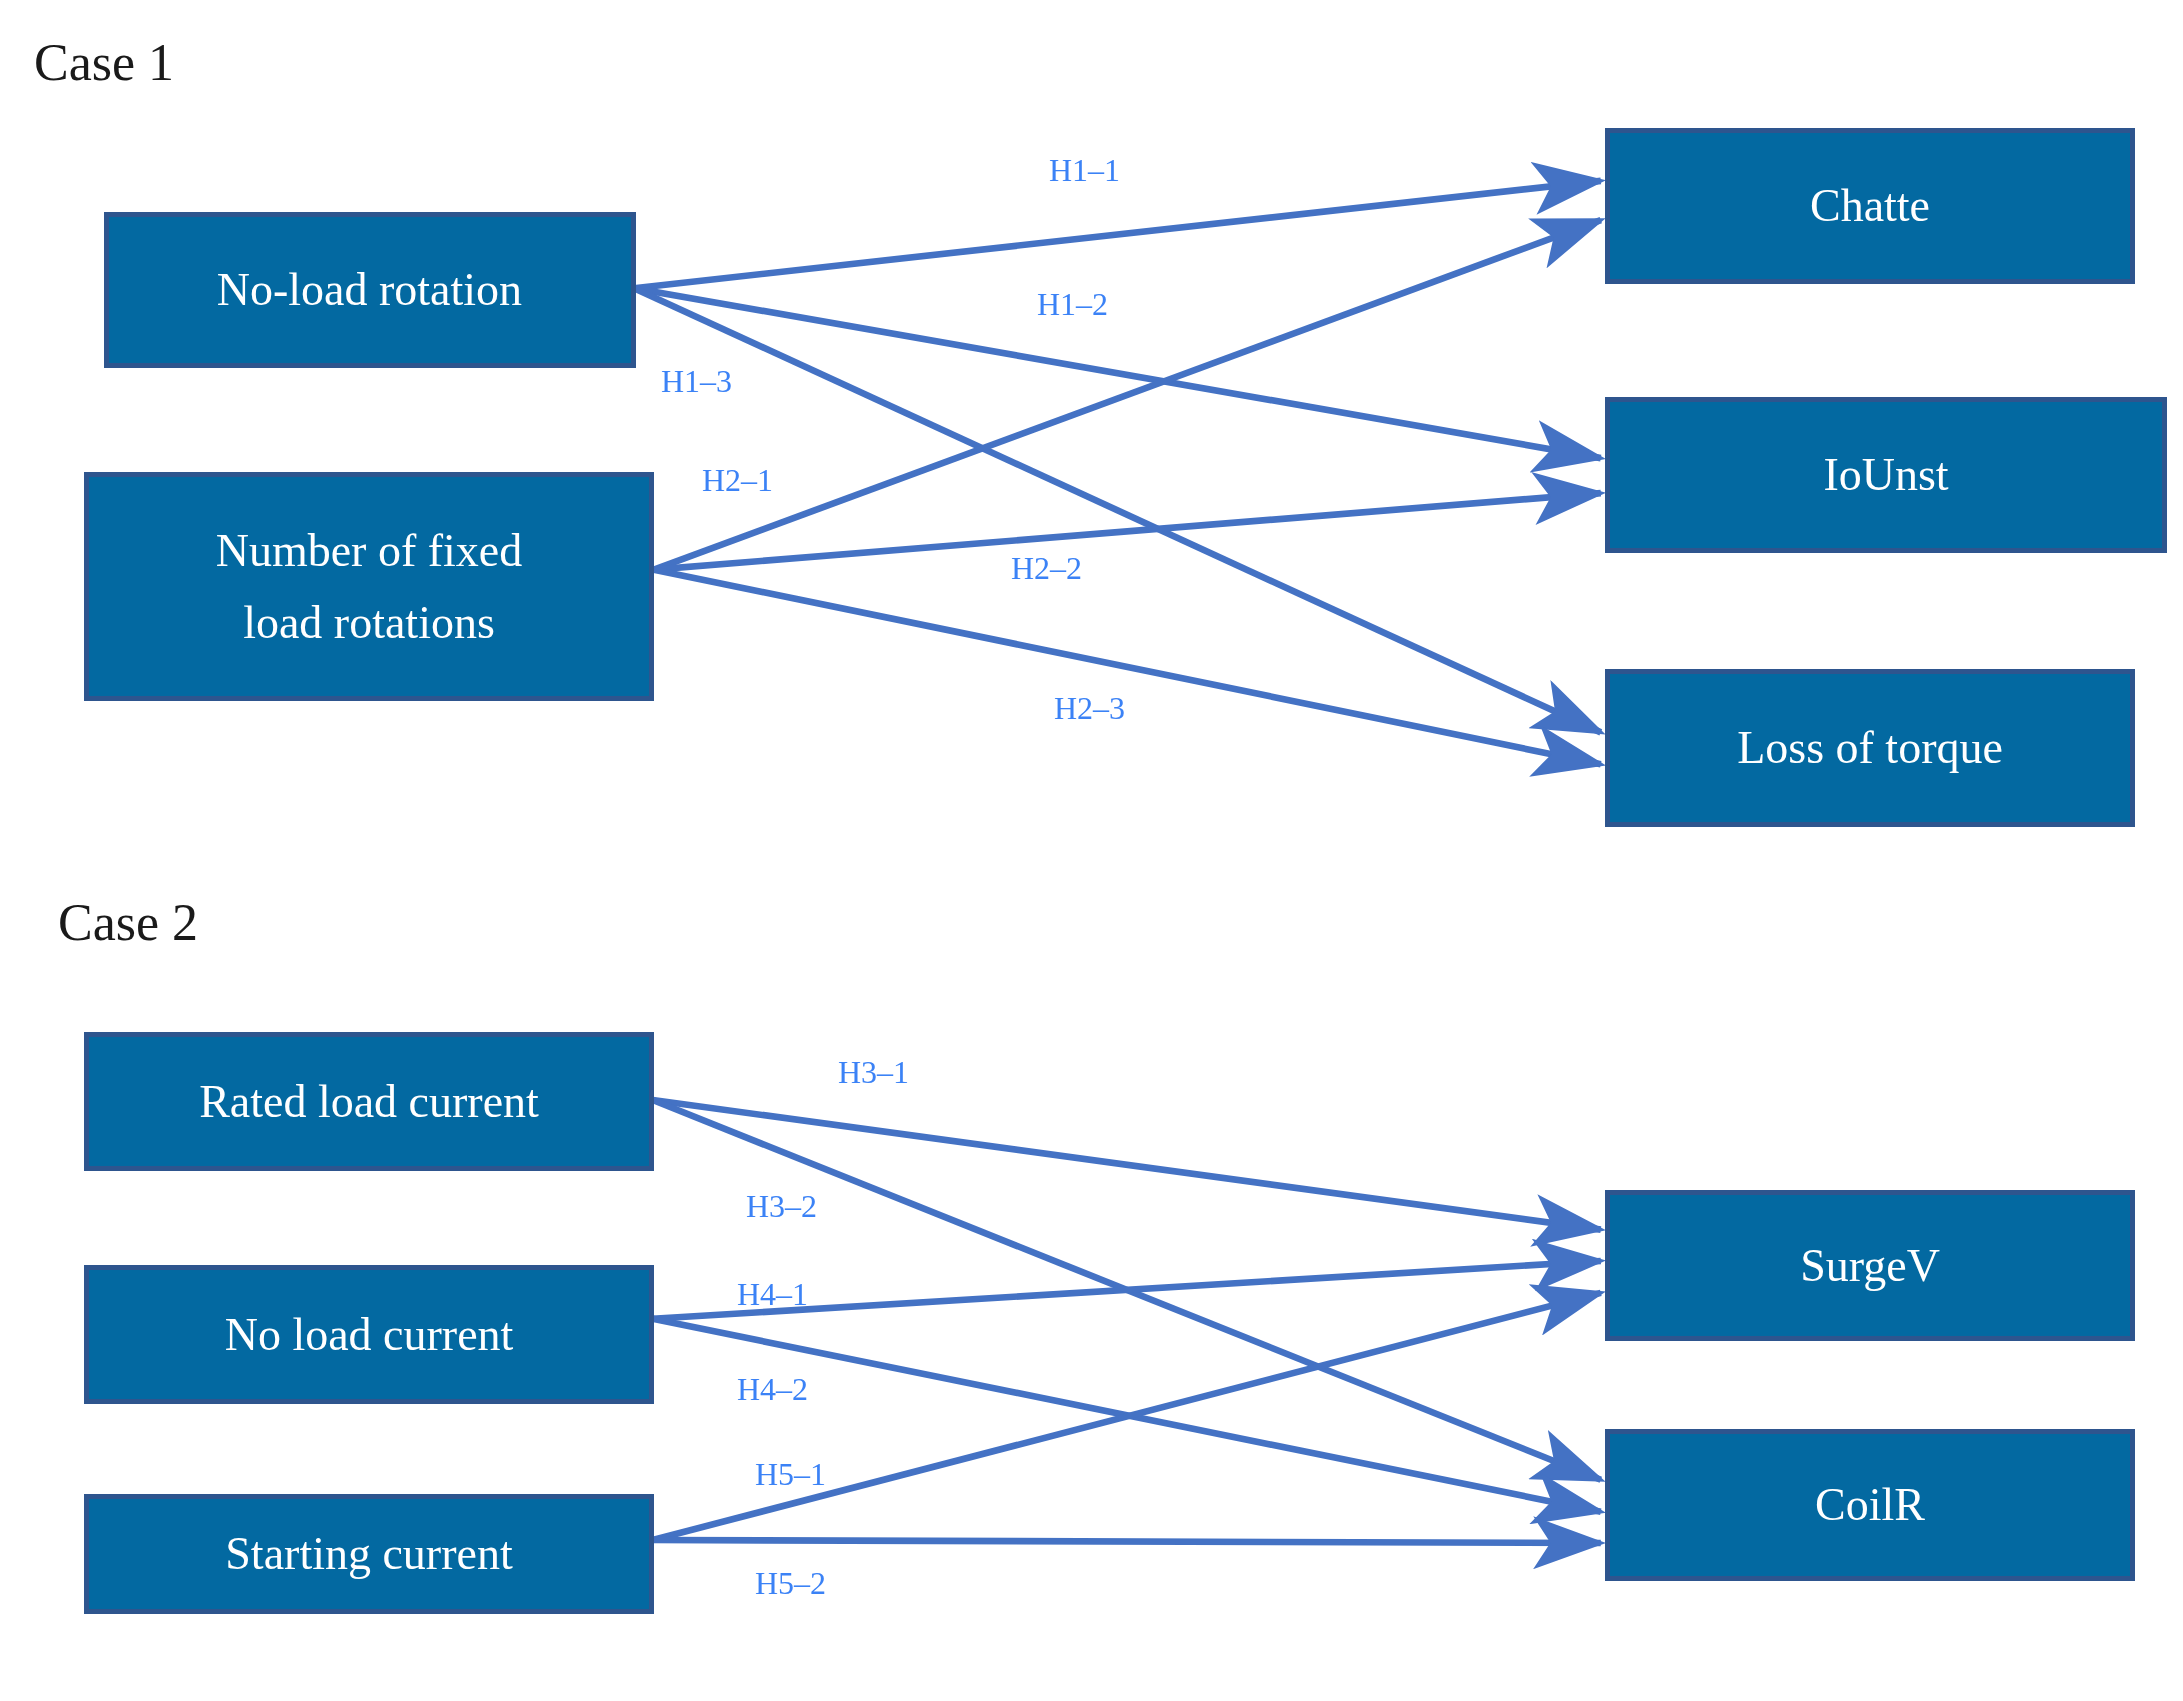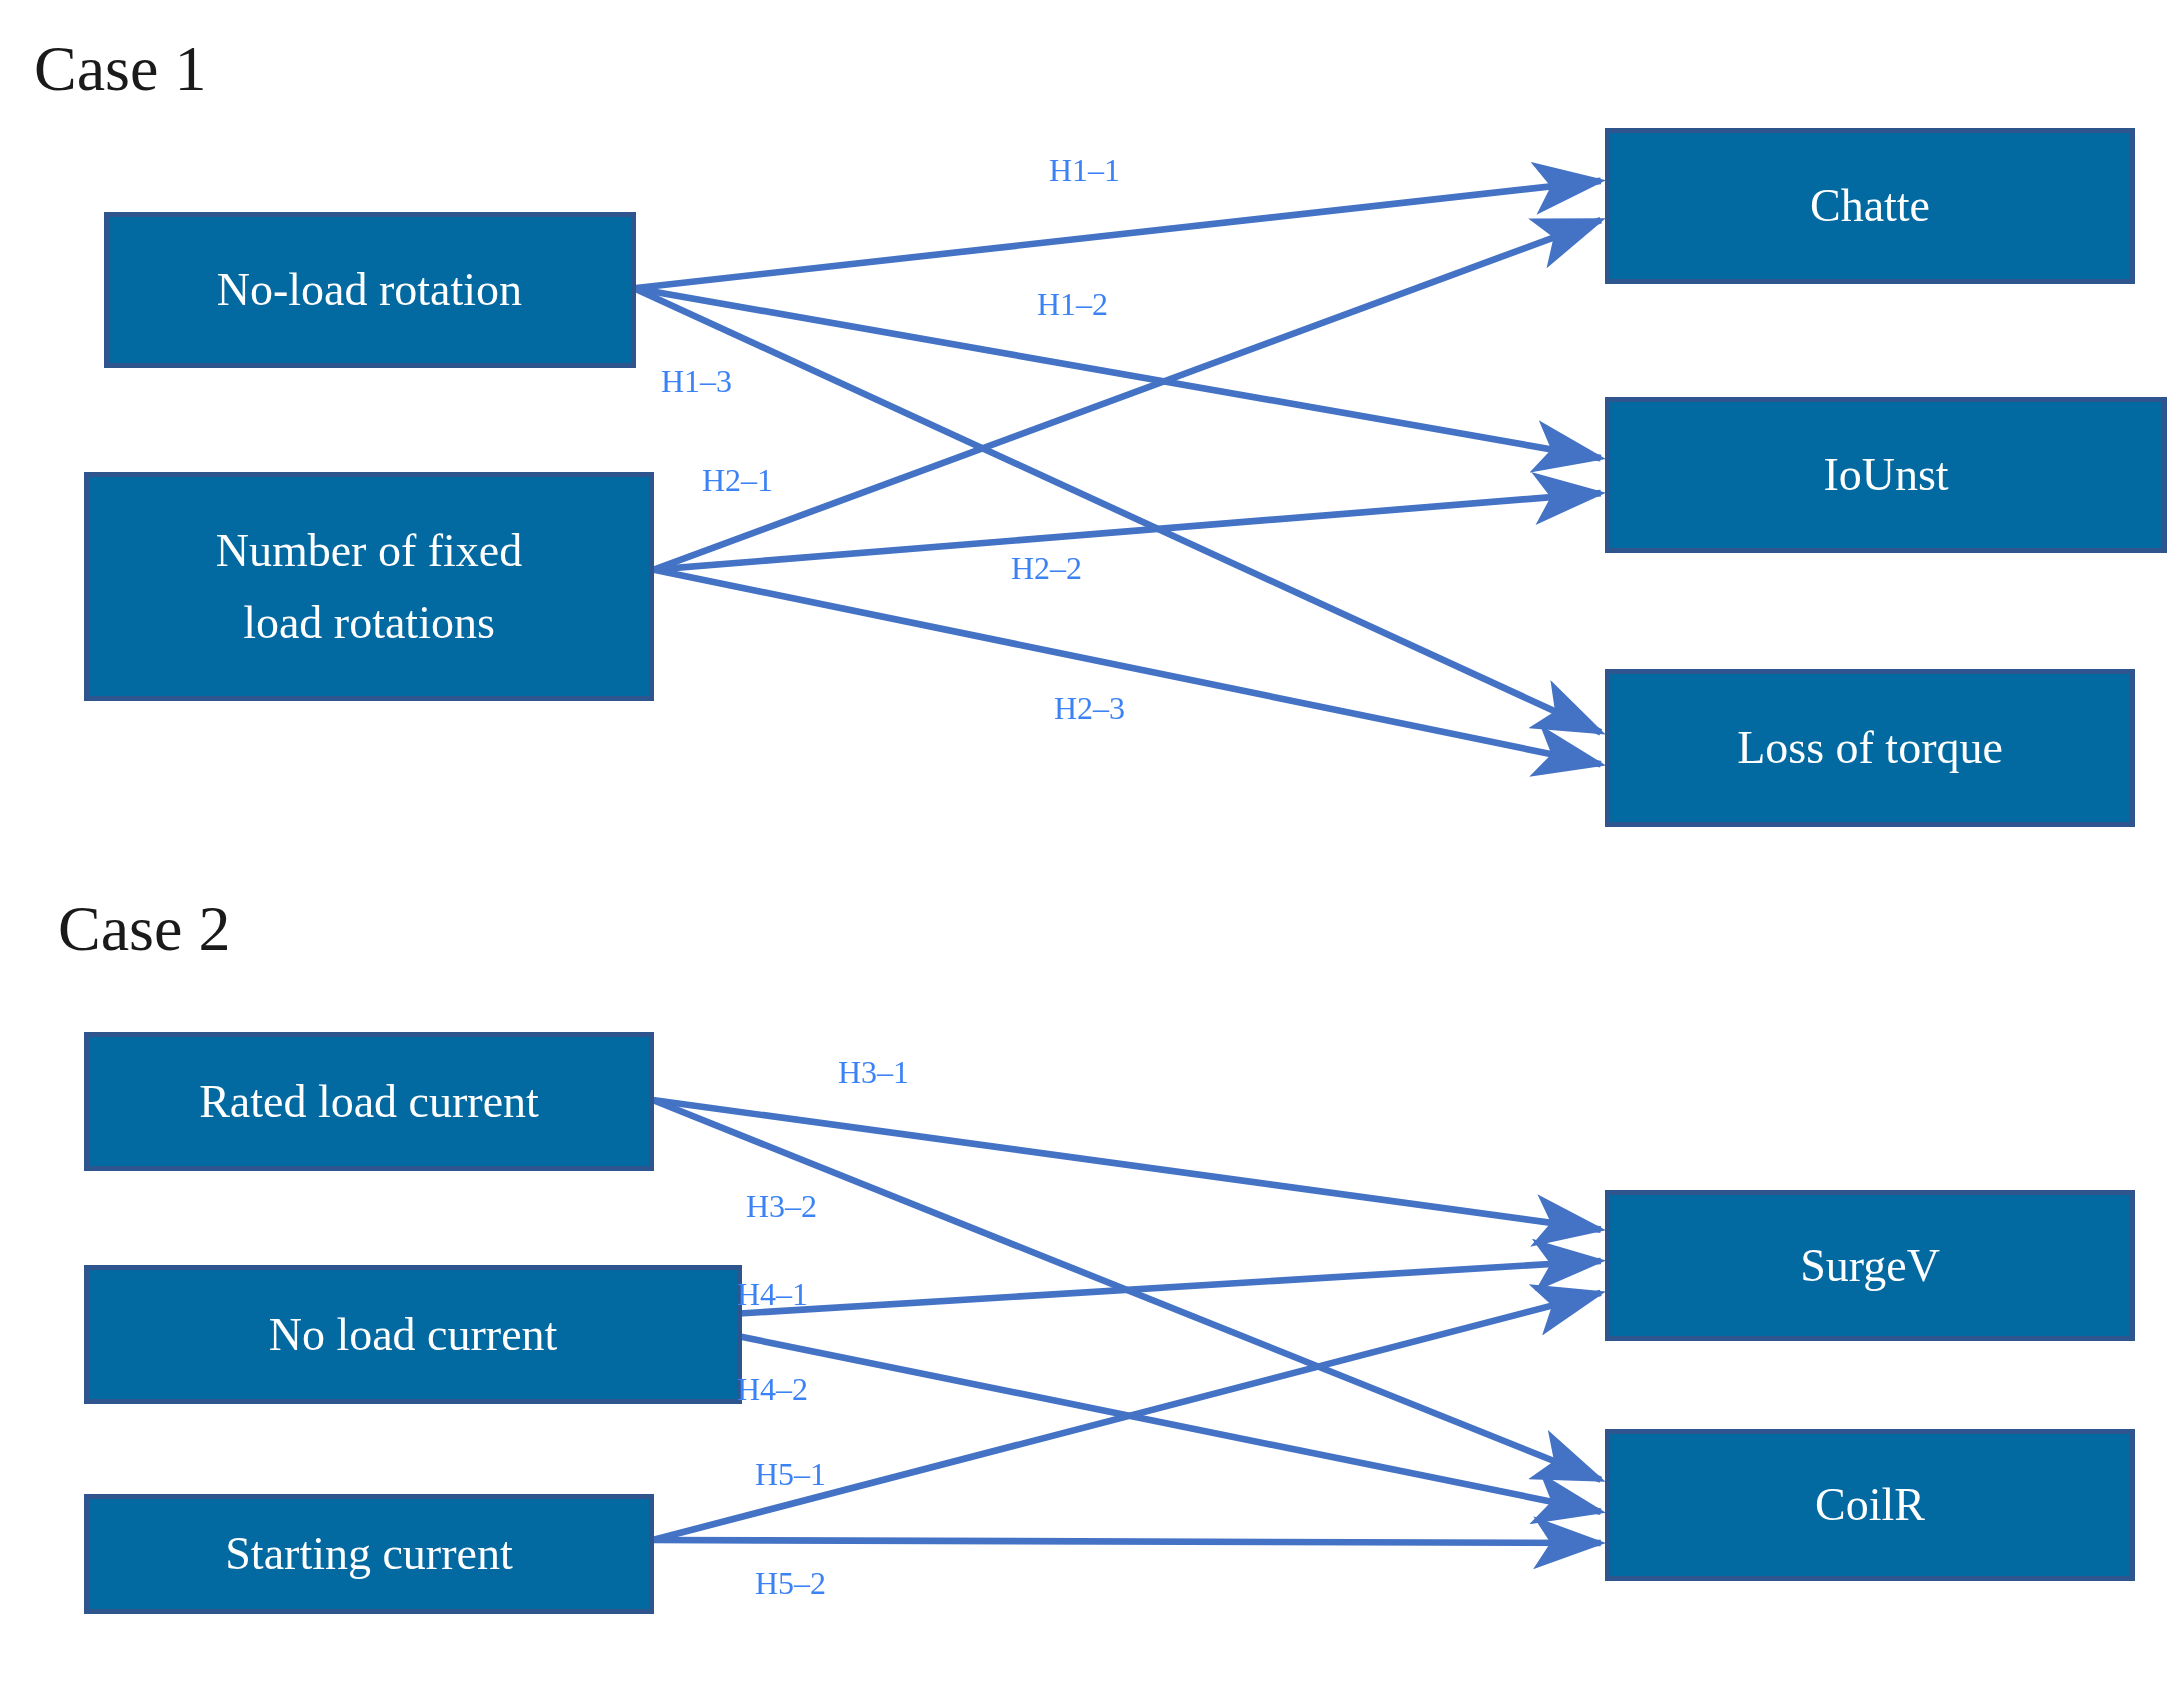--- a/index.html
+++ b/index.html
@@ -22,21 +22,21 @@
   }
   svg.canvas {
     position: absolute;
     left: 0;
     top: 0;
     width: 2183px;
     height: 1701px;
   }
   .case-title {
     position: absolute;
-    font-size: 64px;
+    font-size: 52px;
     color: #1a1a1a;
     font-family: "Liberation Serif", "DejaVu Serif", serif;
     white-space: nowrap;
     line-height: 1;
   }
   .node-box {
     position: absolute;
     background: #0369a1;
     border: 5.4px solid #2E558E;
     box-sizing: border-box;
@@ -122,21 +122,21 @@
   <div class="edge-label" style="left:702px; top:464px;">H2–1</div>
   <div class="edge-label" style="left:1011px; top:552px;">H2–2</div>
   <div class="edge-label" style="left:1054px; top:692px;">H2–3</div>
 
   <div class="case-title" style="left:58px; top:897px;">Case 2</div>
 
   <div class="node-box" style="left:84px; top:1032px; width:570px; height:139px;">
     <span class="node-label">Rated load current</span>
   </div>
 
-  <div class="node-box" style="left:84px; top:1265px; width:658px; height:139px;">
+  <div class="node-box" style="left:84px; top:1265px; width:570px; height:139px;">
     <span class="node-label">No load current</span>
   </div>
 
   <div class="node-box" style="left:84px; top:1494px; width:570px; height:120px;">
     <span class="node-label">Starting current</span>
   </div>
 
   <div class="node-box" style="left:1605px; top:1190px; width:530px; height:151px;">
     <span class="node-label">SurgeV</span>
   </div>

